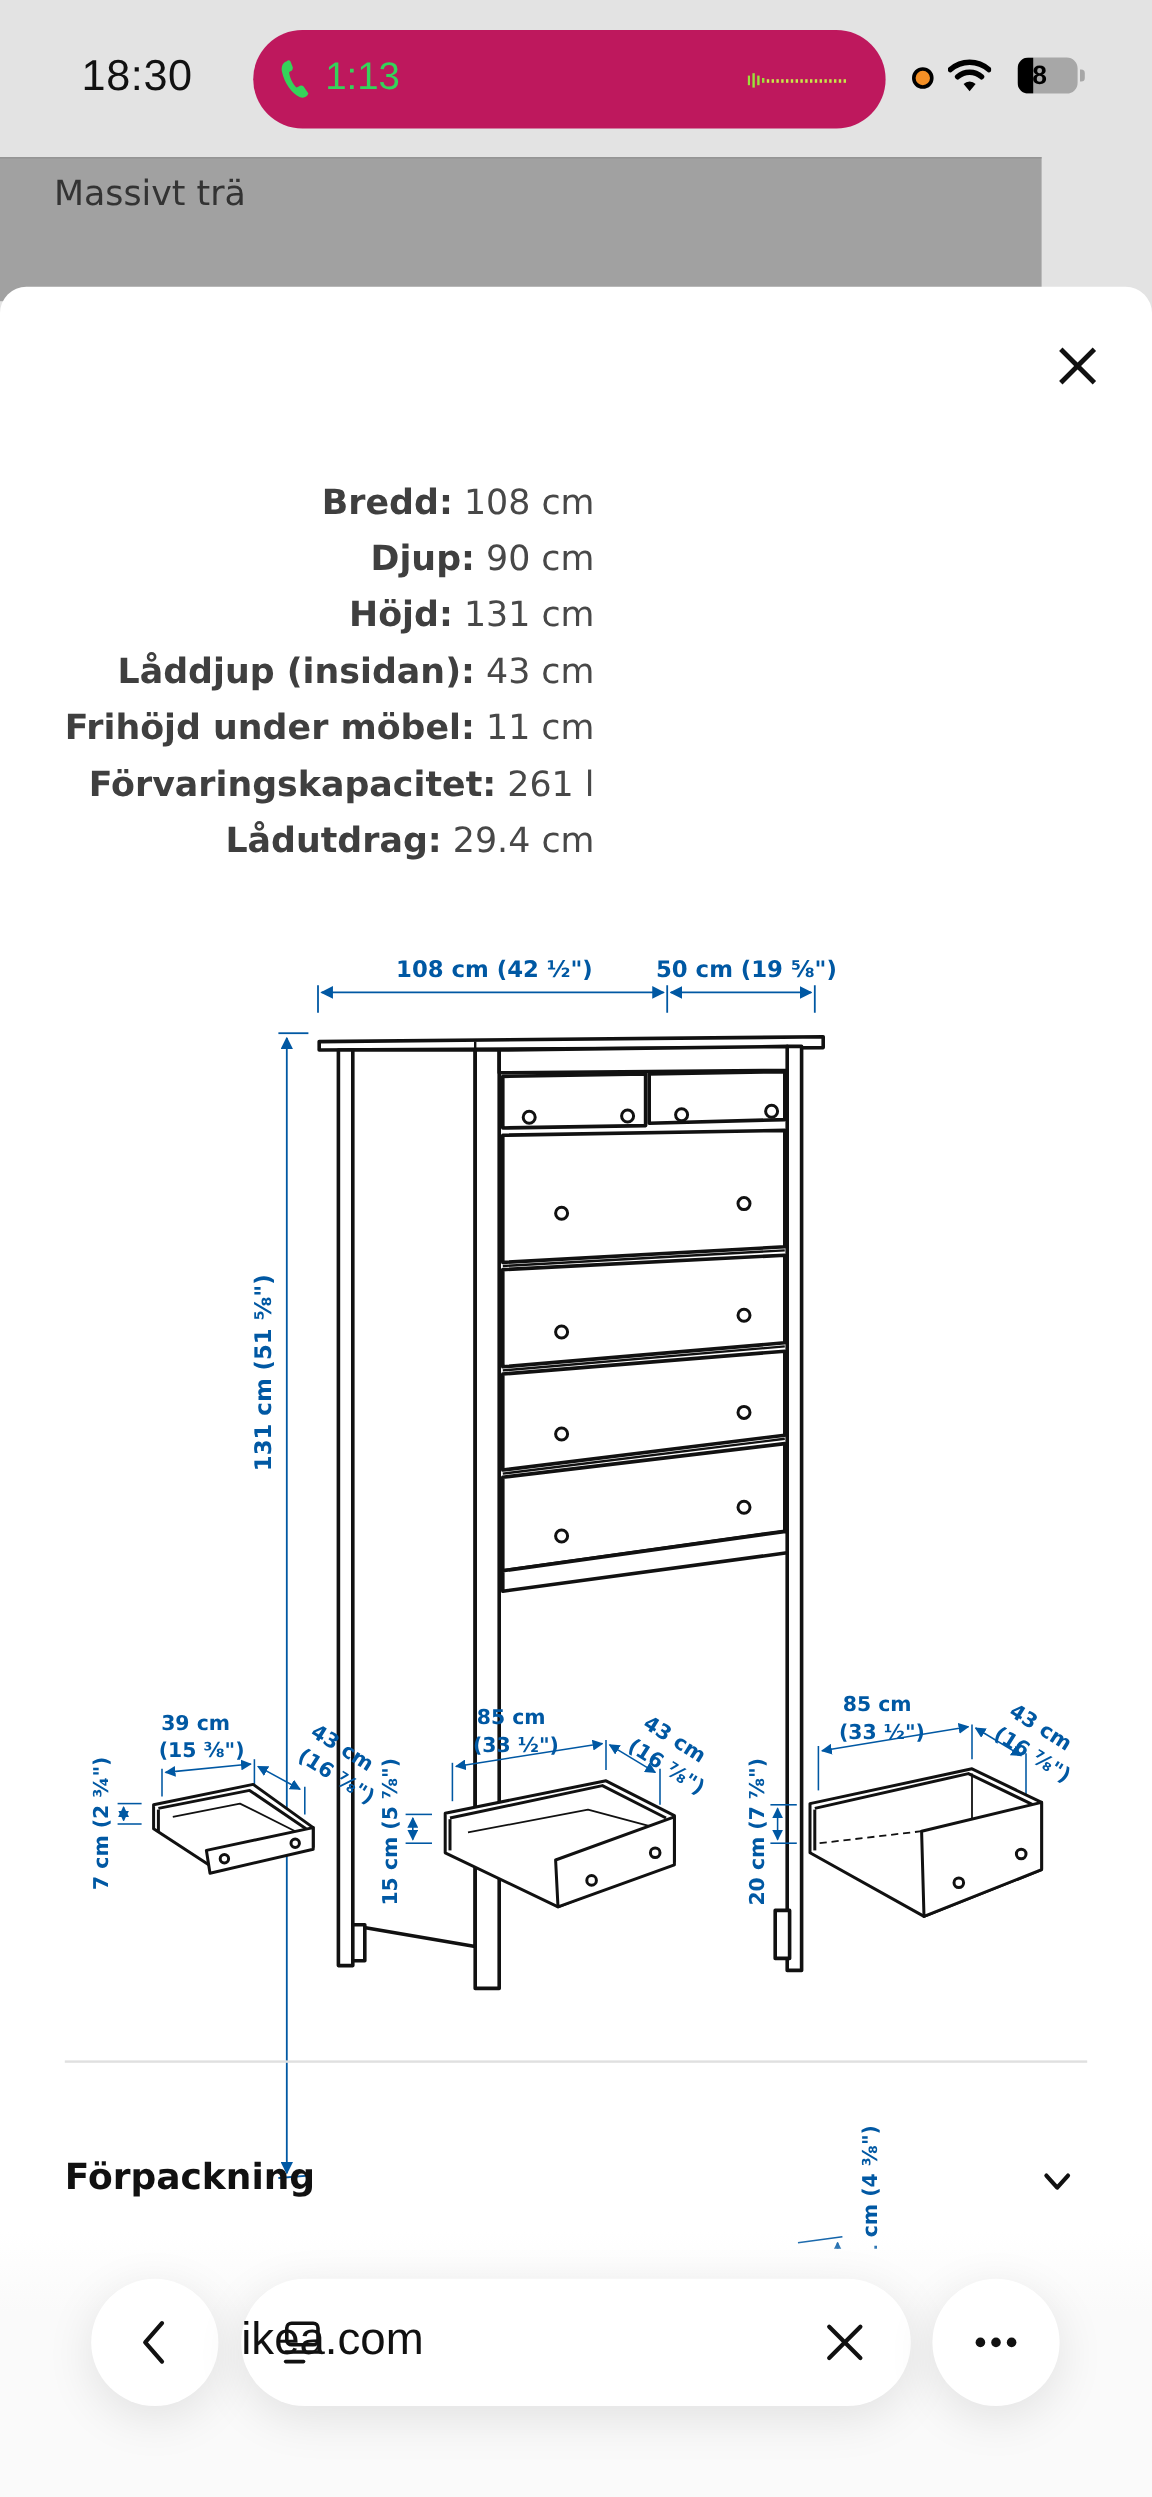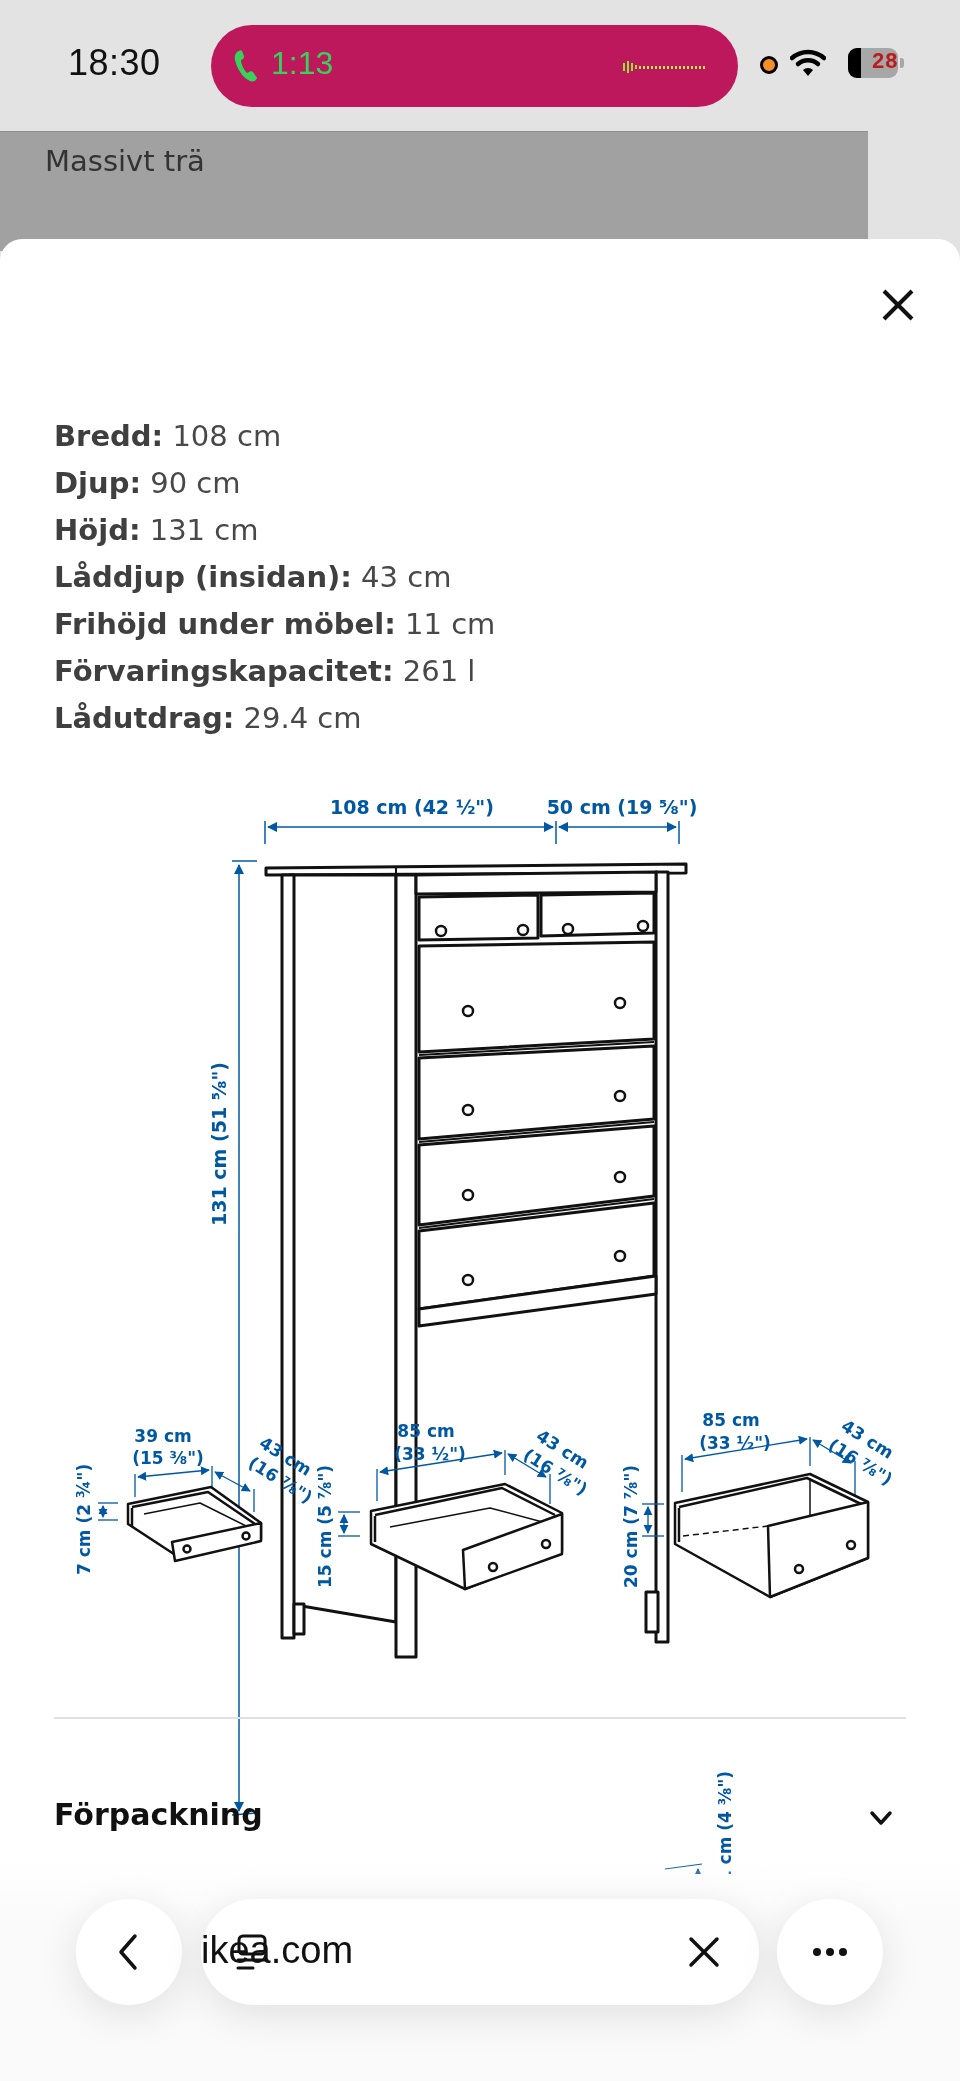--- a/index.html
+++ b/index.html
@@ -12,31 +12,31 @@
   .island { position: absolute; left: 211px; top: 25px; width: 527px; height: 82px; background: #be185d; border-radius: 41px; }
   .island .phone-icon { position: absolute; left: 22px; top: 24px; width: 26px; height: 34px; }
   .island .call-time { position: absolute; left: 60px; top: 20px; font-family: "Liberation Sans", sans-serif; font-size: 32px; color: #35d35a; }
   .island .waveform { position: absolute; left: 412px; top: 35px; width: 90px; height: 14px; }
   .status-right { position: absolute; left: 752px; top: 48px; height: 36px; }
   .orange-dot { position: absolute; left: 8px; top: 8px; width: 18px; height: 18px; border-radius: 50%; background: #f48f25; border: 3px solid #000; }
   .wifi-icon { position: absolute; left: 38px; top: 0; width: 36px; height: 30px; }
   .battery { position: absolute; left: 96px; top: 0; width: 56px; height: 32px; }
   .battery .shell { position: absolute; left: 0; top: 0; width: 50px; height: 30px; background: #a7a7a7; border-radius: 9px; overflow: hidden; }
   .battery .fill { position: absolute; left: 0; top: 0; width: 13px; height: 30px; background: #000; }
-  .battery .num { position: absolute; left: 0; top: 0; width: 50px; height: 30px; line-height: 30px; text-align: right; font-family: Liberation Mono, monospace; font-size: 22px; font-weight: bold; color: #b91c1c; }
+  .battery .num { position: absolute; left: 0; top: 0; width: 50px; height: 30px; line-height: 30px; text-align: left; font-family: Liberation Sans, sans-serif; font-size: 22px; font-weight: bold; color: #000000; }
   .battery .nub { position: absolute; left: 52px; top: 10px; width: 4px; height: 10px; background: #a7a7a7; border-radius: 0 3px 3px 0; }
 
   
   .page-behind { position: absolute; left: 0; top: 131px; width: 868px; height: 120px; background: #a1a1a1; border-top: 1px solid #8f8f8f; }
   .page-behind .label { position: absolute; left: 45px; top: 12px; font-size: 29px; color: #333; font-family: "DejaVu Sans", sans-serif; }
 
   
   .sheet { position: absolute; left: 0; top: 239px; width: 960px; height: 1842px; background: #fff; border-radius: 22px 22px 0 0; }
   .close-button { position: absolute; left: 872px; top: 40px; width: 52px; height: 52px; cursor: pointer; }
-  .specs { position: absolute; left: 54px; top: 174px; }
+  .specs { position: absolute; left: 54px; top: 156px; text-align: right; }
   .spec-row { font-size: 29px; line-height: 47px; color: #484848; white-space: nowrap; }
   .spec-row b { font-weight: bold; color: #3f3f3f; }
 
   .diagram { position: absolute; left: 50px; top: 545px; width: 860px; height: 1090px; }
 
   .divider { position: absolute; left: 54px; top: 1478px; width: 852px; height: 2px; background: #e0e0e0; }
   .accordion { position: absolute; left: 54px; top: 1550px; width: 852px; height: 60px; cursor: pointer; }
   .accordion .title { position: absolute; left: 0; top: 8px; font-size: 30px; font-weight: bold; color: #111; font-family: "DejaVu Sans", sans-serif; }
   .accordion .chev { position: absolute; right: 10px; top: 14px; width: 30px; height: 30px; }
 

